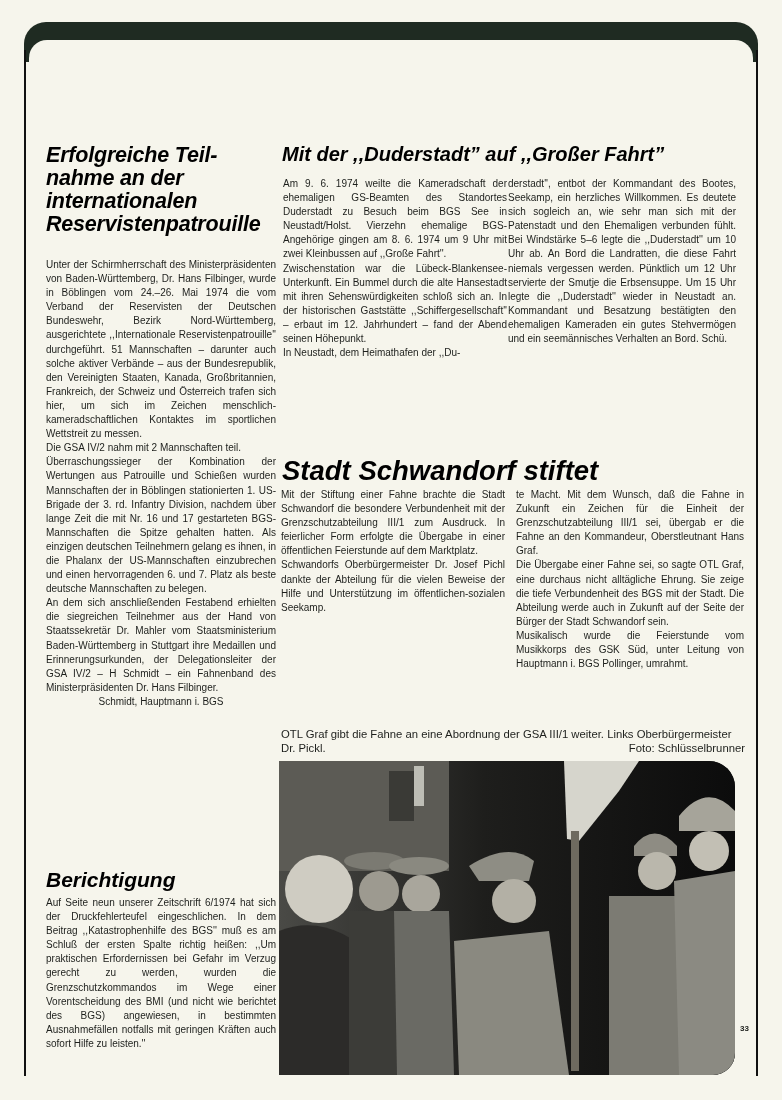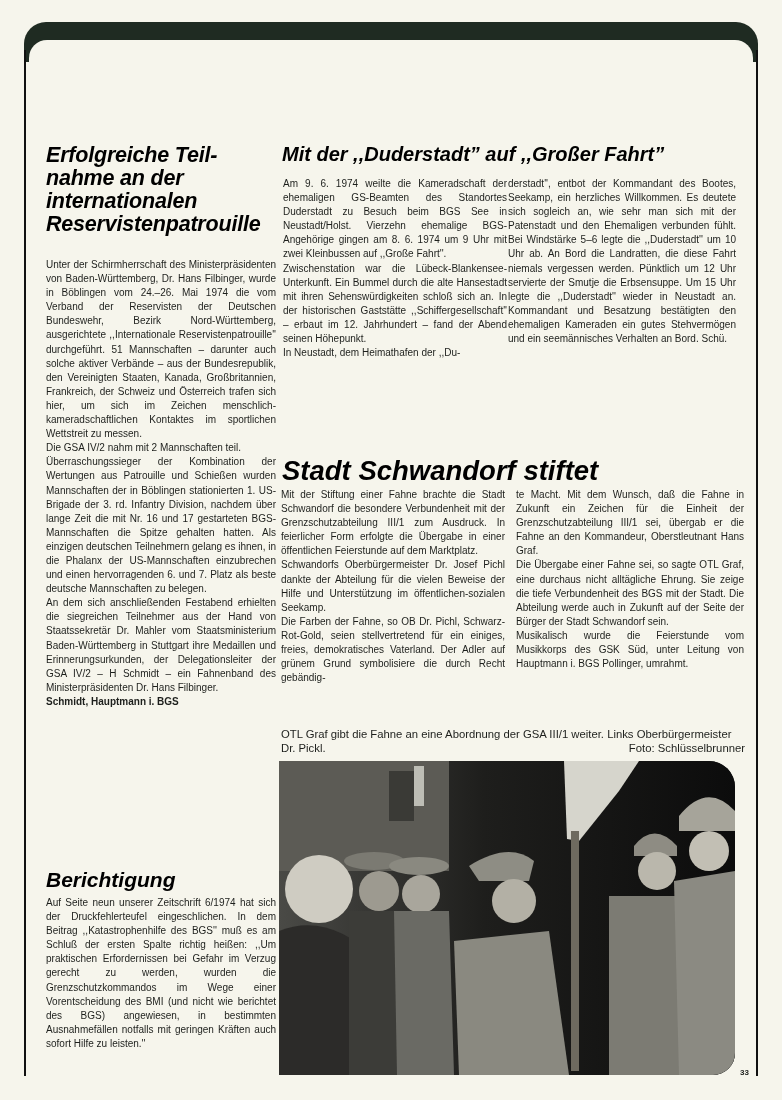--- a/index.html
+++ b/index.html
@@ -17,26 +17,26 @@
   .h3{position:absolute;left:282px;top:418px;width:470px;font-size:27.5px;line-height:31px;margin-top:37px;}
   .h4{position:absolute;left:46px;top:868px;width:232px;font-size:21px;line-height:24px;}
   .col{position:absolute;font-size:10px;line-height:14.1px;text-align:justify;}
   .col p{margin:0;}
   .c1{left:46px;top:258px;width:230px;}
   .c1b{left:46px;top:896px;width:230px;}
   .c2{left:283px;top:177px;width:224px;}
   .c3{left:508px;top:177px;width:228px;}
   .c4{left:281px;top:488px;width:224px;}
   .c5{left:516px;top:488px;width:228px;}
-  .sig{text-align:left;font-weight:bold;}
+  .sig{text-align:center;}
   .caption{position:absolute;left:281px;top:727px;width:464px;font-size:11.3px;line-height:14px;}
   .caption .credit{position:absolute;right:0;top:14px;}
   .photo{position:absolute;left:279px;top:761px;width:456px;height:314px;border-radius:0 26px 22px 0;
          overflow:hidden;background:#1a1a1a;}
-  .pagenum{position:absolute;left:740px;top:1068px;font-size:8px;font-weight:bold;}
+  .pagenum{position:absolute;left:740px;top:1024px;font-size:8px;font-weight:bold;}
 </style>
 </head>
 <body>
 
 <div class="frame-top"></div>
 <div class="frame-top-inner"></div>
 <div class="frame-left"></div>
 <div class="frame-right"></div>
 
 <h2 class="h-bold h1">
@@ -67,21 +67,20 @@
 <div class="col c3">
   <p>derstadt'', entbot der Kommandant des Bootes, Seekamp, ein herzliches Willkommen. Es deutete sich sogleich an, wie sehr man sich mit der Patenstadt und den Ehemaligen verbunden fühlt. Bei Windstärke 5–6 legte die ,,Duderstadt'' um 10 Uhr ab. An Bord die Landratten, die diese Fahrt niemals vergessen werden. Pünktlich um 12 Uhr servierte der Smutje die Erbsensuppe. Um 15 Uhr legte die ,,Duderstadt'' wieder in Neustadt an. Kommandant und Besatzung bestätigten den ehemaligen Kameraden ein gutes Stehvermögen und ein seemännisches Verhalten an Bord. Schü.</p>
 </div>
 
 <h2 class="h-bold h3">
   <span>Stadt Schwandorf stiftet</span><br>
 </h2>
 <div class="col c4">
   <p>Mit der Stiftung einer Fahne brachte die Stadt Schwandorf die besondere Verbundenheit mit der Grenzschutzabteilung III/1 zum Ausdruck. In feierlicher Form erfolgte die Übergabe in einer öffentlichen Feierstunde auf dem Marktplatz.</p>
   <p>Schwandorfs Oberbürgermeister Dr. Josef Pichl dankte der Abteilung für die vielen Beweise der Hilfe und Unterstützung im öffentlichen-sozialen Seekamp.</p>
-  <p>Die Farben der Fahne, so OB Dr. Pichl, Schwarz-Rot-Gold, seien stellvertretend für ein einiges, freies, demokratisches Vaterland. Der Adler auf grünem Grund symbolisiere die durch Recht gebändig-</p>
 </div>
 <div class="col c5">
   <p>te Macht. Mit dem Wunsch, daß die Fahne in Zukunft ein Zeichen für die Einheit der Grenzschutzabteilung III/1 sei, übergab er die Fahne an den Kommandeur, Oberstleutnant Hans Graf.</p>
   <p>Die Übergabe einer Fahne sei, so sagte OTL Graf, eine durchaus nicht alltägliche Ehrung. Sie zeige die tiefe Verbundenheit des BGS mit der Stadt. Die Abteilung werde auch in Zukunft auf der Seite der Bürger der Stadt Schwandorf sein.</p>
   <p>Musikalisch wurde die Feierstunde vom Musikkorps des GSK Süd, unter Leitung von Hauptmann i. BGS Pollinger, umrahmt.</p>
 </div>
 
 <div class="caption">
   <span>OTL Graf gibt die Fahne an eine Abordnung der GSA III/1 weiter. Links Oberbürgermeister Dr. Pickl.</span>
   <span class="credit">Foto: Schlüsselbrunner</span>

